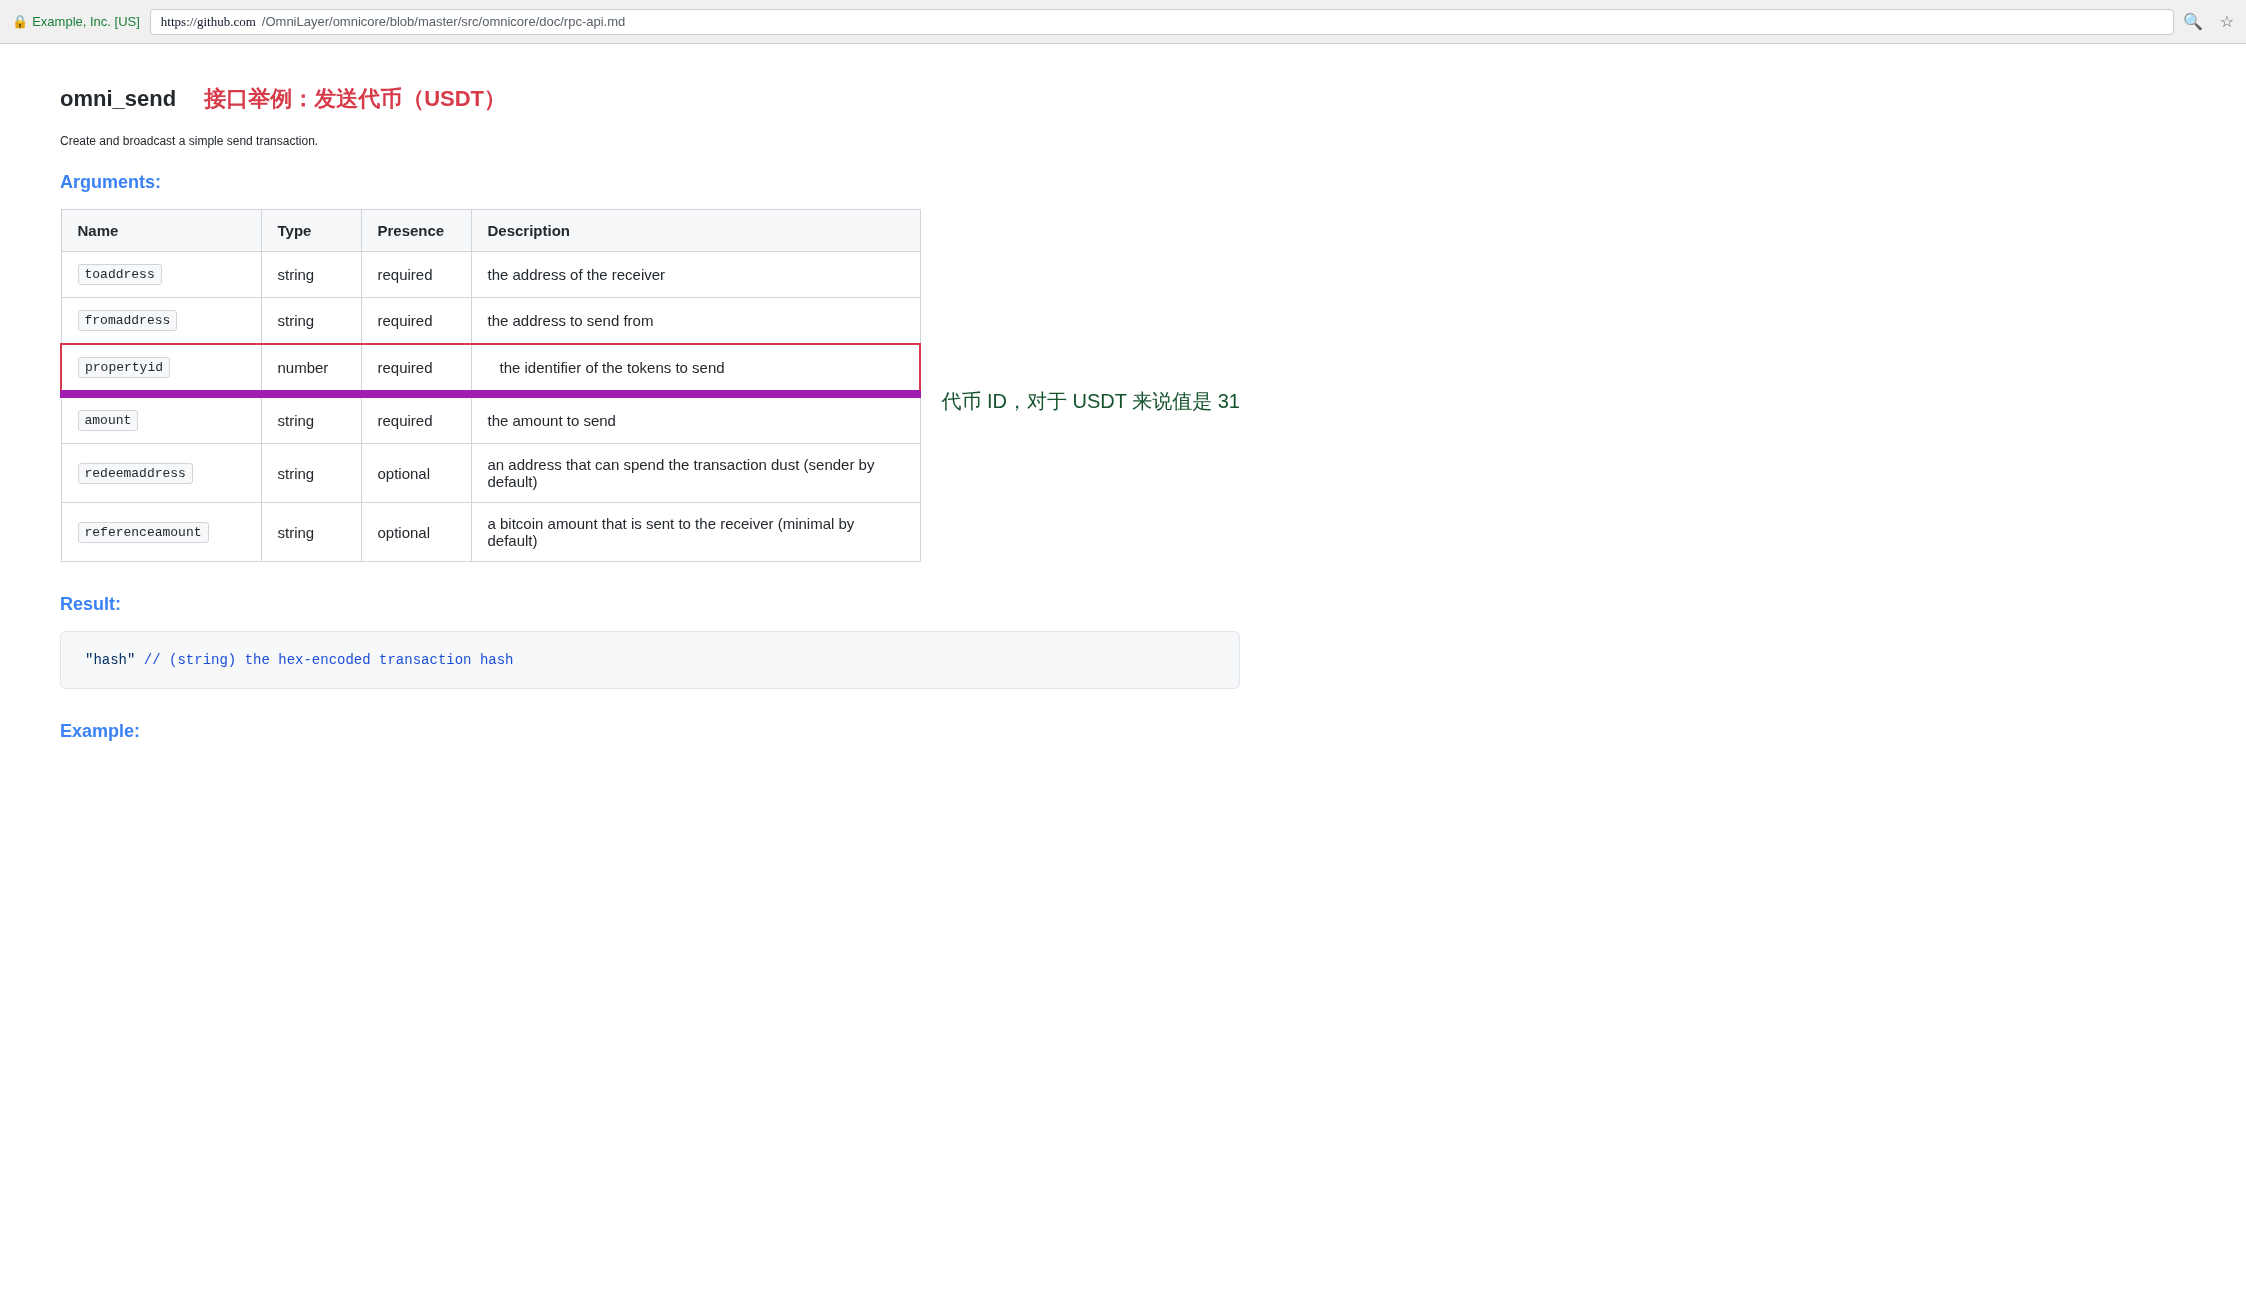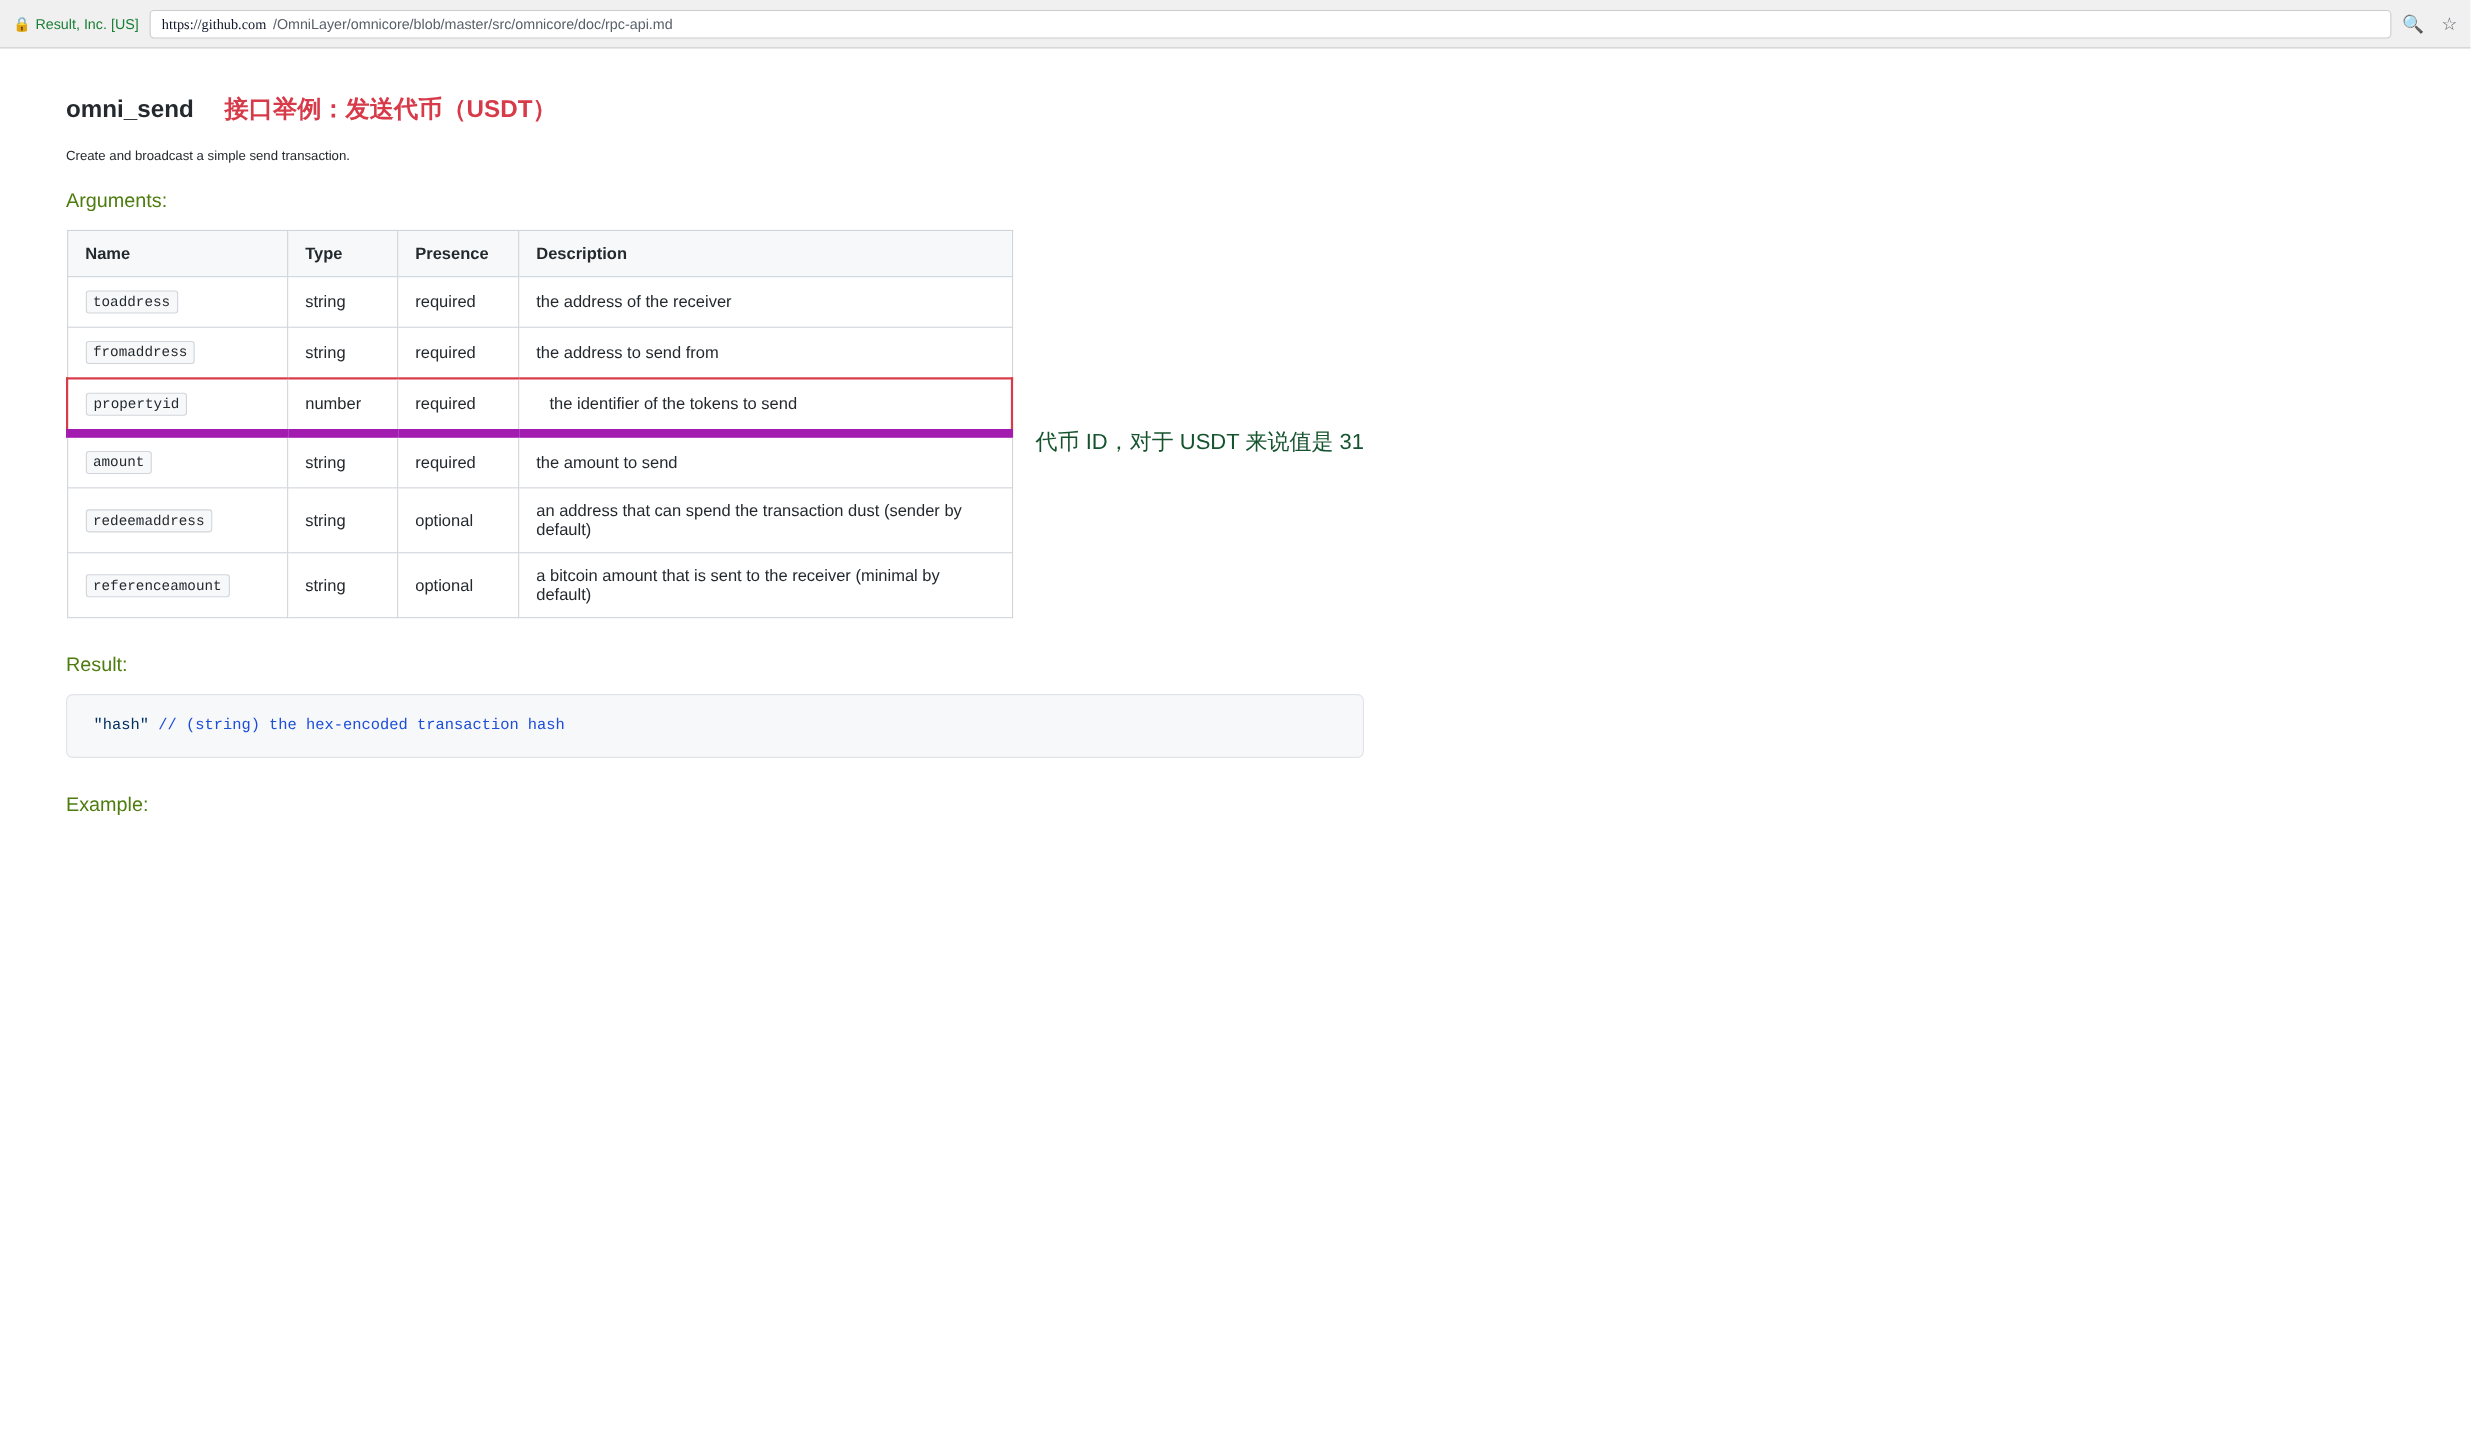--- a/index.html
+++ b/index.html
@@ -77,22 +77,22 @@
     }
 
     .description {
       font-size: 12px;
       color: #24292e;
       margin-bottom: 24px;
     }
 
     .section-title {
       font-size: 18px;
-      font-weight: 400;
-      color: #4d7c0f;
+      font-weight: 700;
+      color: #3b82f6;
       margin-bottom: 16px;
     }
 
     
     .args-table {
       width: 100%;
       border-collapse: collapse;
       border: 1px solid #d1d5da;
       margin-bottom: 32px;
     }
@@ -175,21 +175,21 @@
     .example-section .section-title {
       margin-bottom: 0;
     }
   </style>
 </head>
 <body>
 
 <div class="browser-bar">
   <div class="security-badge">
     <span class="lock-icon">🔒</span>
-    <span>Result, Inc. [US]</span>
+    <span>Example, Inc. [US]</span>
   </div>
   <div class="url-bar">
     <span class="url-origin">https://github.com</span>
     <span class="url-path">/OmniLayer/omnicore/blob/master/src/omnicore/doc/rpc-api.md</span>
   </div>
   <div class="browser-icons">
     <span>🔍</span>
     <span>☆</span>
   </div>
 </div>

